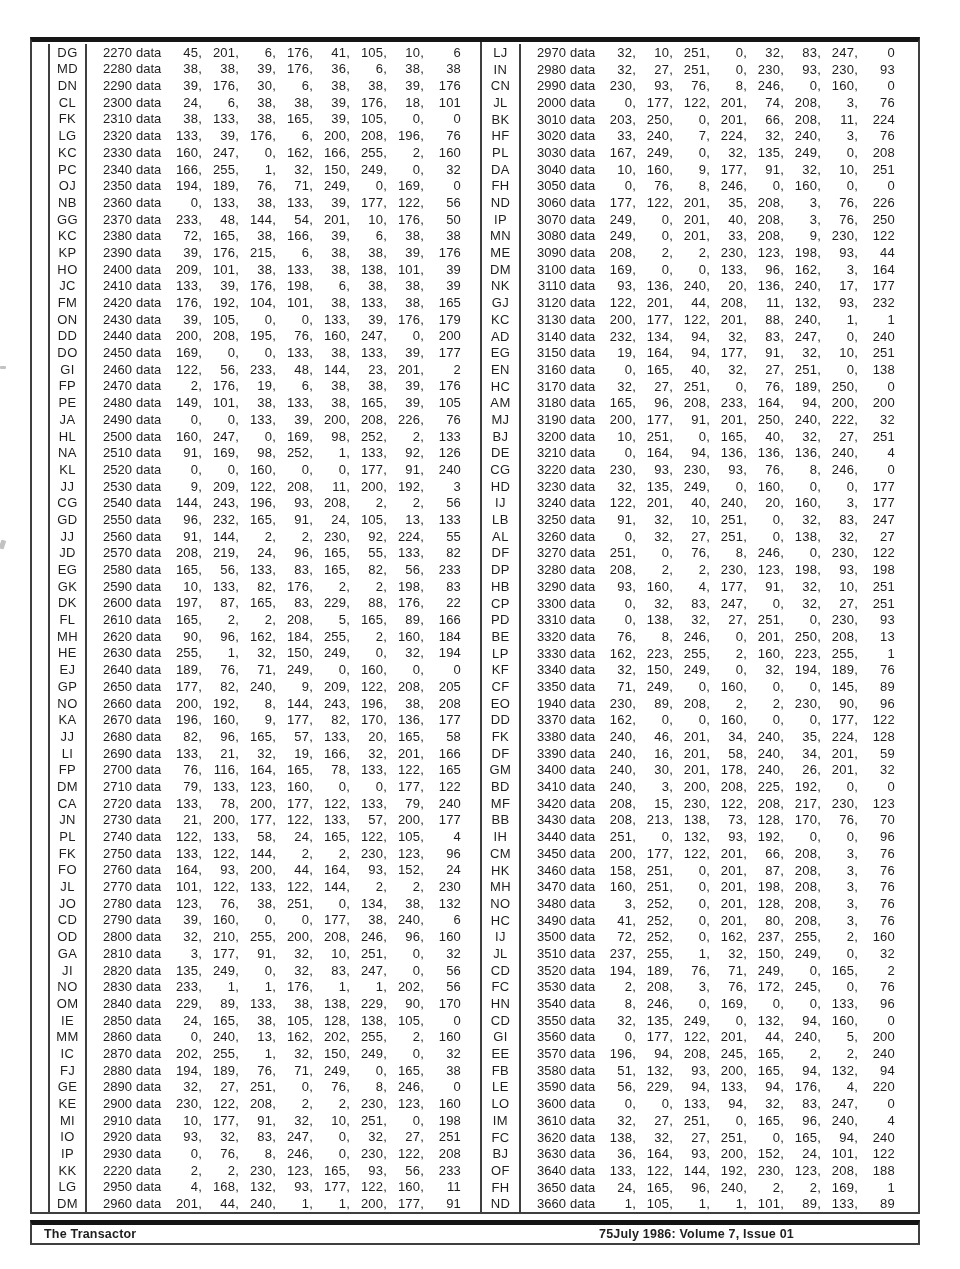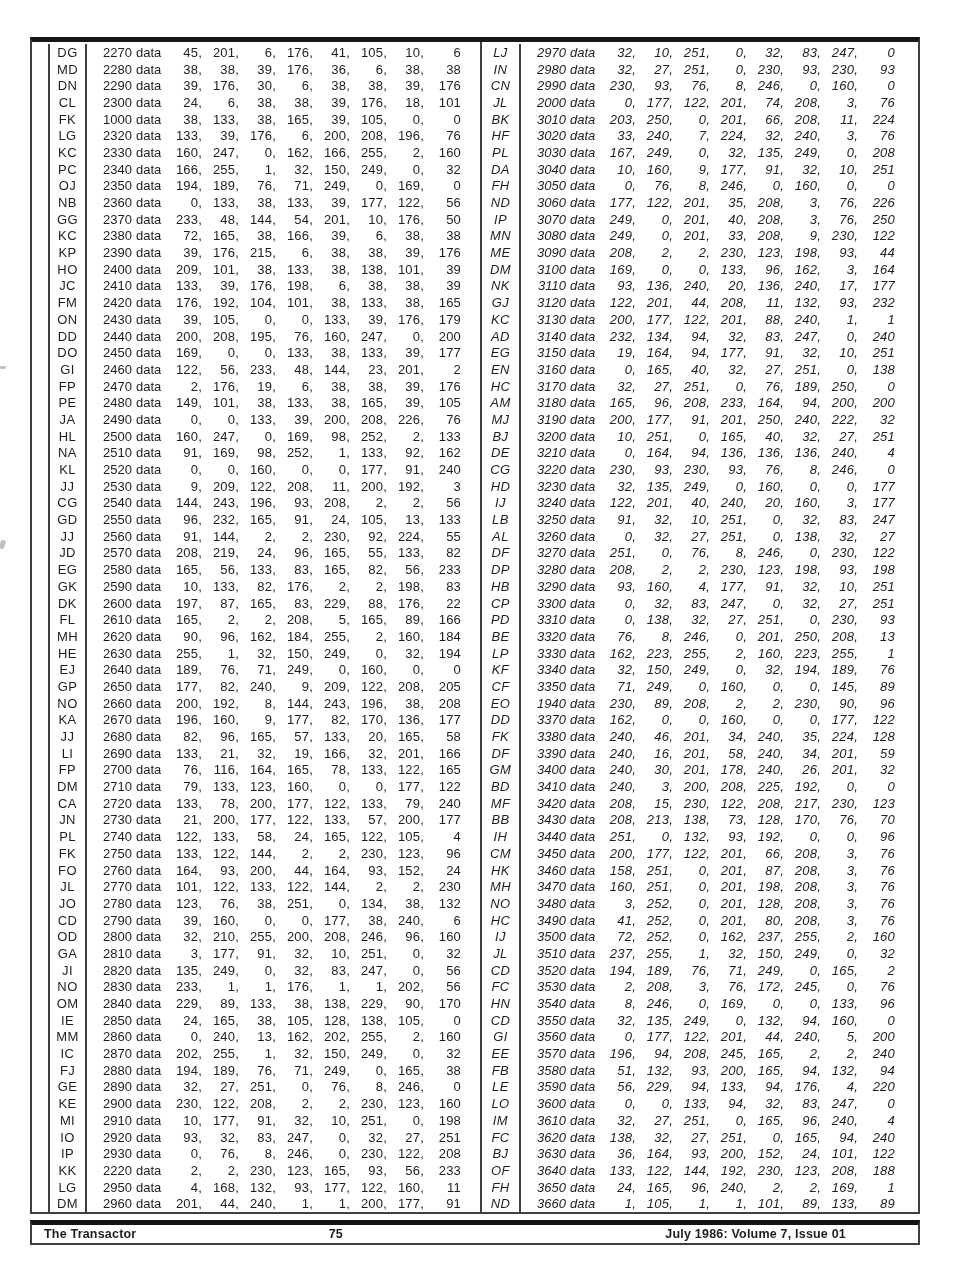--- a/index.html
+++ b/index.html
@@ -16,22 +16,22 @@
     -webkit-font-smoothing:antialiased;
   }
   .page-box{
     position:absolute;left:30px;top:37px;width:890px;height:1177px;
     background:var(--paper);
     border:2px solid var(--line);
     border-top:5px solid #161616;
     display:flex;
   }
   .half{display:flex;flex-direction:column;padding-top:2px;}
-  .half-left{width:450px;}
-  .half-right{width:440px;border-left:2px solid var(--line);font-style:italic;}
+  .half-left{width:450px;justify-content:flex-end;}
+  .half-right{width:440px;border-left:2px solid var(--line);}
   .row{height:16.7px;display:flex;align-items:center;font-size:13px;white-space:nowrap;}
   .gutter{width:16px;flex:0 0 16px;height:100%;}
   .cs{
     flex:0 0 39px;width:39px;height:100%;
     display:flex;align-items:center;justify-content:center;
     border-right:2px solid var(--line);
     letter-spacing:.4px;
   }
   .half-left .cs{border-left:2px solid var(--line);}
   .code{display:flex;align-items:center;padding-left:8px;}
@@ -39,22 +39,22 @@
   .kw{flex:0 0 33px;width:33px;text-align:left;padding-left:4px;}
   .num{flex:0 0 37px;width:37px;text-align:right;letter-spacing:.2px;}
   .footer-box{
     position:absolute;left:30px;top:1220px;width:890px;height:25px;
     border:2px solid var(--line);
     border-top:5px solid #141414;
     display:flex;align-items:center;
     font-weight:bold;font-size:12.5px;letter-spacing:.2px;
   }
   .footer-left{flex:1;padding-left:12px;text-align:left;}
-  .footer-center{flex:1;text-align:left;}
-  .footer-right{flex:1;padding-right:20px;text-align:center;}
+  .footer-center{flex:1;text-align:right;}
+  .footer-right{flex:1;padding-right:20px;text-align:left;}
   .artifact{position:absolute;background:#9a9a9a;opacity:.6;border-radius:1px;}
   .artifact-1{left:0;top:366px;width:6px;height:3px;}
   .artifact-2{left:0;top:540px;width:5px;height:9px;transform:rotate(18deg);}
 </style>
 </head>
 <body>
 
 <div class="artifact artifact-1"></div>
 <div class="artifact artifact-2"></div>
 
@@ -121,21 +121,21 @@
           <span class="num">39,</span>
           <span class="num">176,</span>
           <span class="num">18,</span>
           <span class="num">101</span>
         </span>
       </div>
       <div class="row">
         <span class="gutter"></span>
         <span class="cs">FK</span>
         <span class="code">
-          <span class="ln">1000</span>
+          <span class="ln">2310</span>
           <span class="kw">data</span>
           <span class="num">38,</span>
           <span class="num">133,</span>
           <span class="num">38,</span>
           <span class="num">165,</span>
           <span class="num">39,</span>
           <span class="num">105,</span>
           <span class="num">0,</span>
           <span class="num">0</span>
         </span>
@@ -450,21 +450,21 @@
         <span class="code">
           <span class="ln">2510</span>
           <span class="kw">data</span>
           <span class="num">91,</span>
           <span class="num">169,</span>
           <span class="num">98,</span>
           <span class="num">252,</span>
           <span class="num">1,</span>
           <span class="num">133,</span>
           <span class="num">92,</span>
-          <span class="num">162</span>
+          <span class="num">126</span>
         </span>
       </div>
       <div class="row">
         <span class="gutter"></span>
         <span class="cs">KL</span>
         <span class="code">
           <span class="ln">2520</span>
           <span class="kw">data</span>
           <span class="num">0,</span>
           <span class="num">0,</span>

